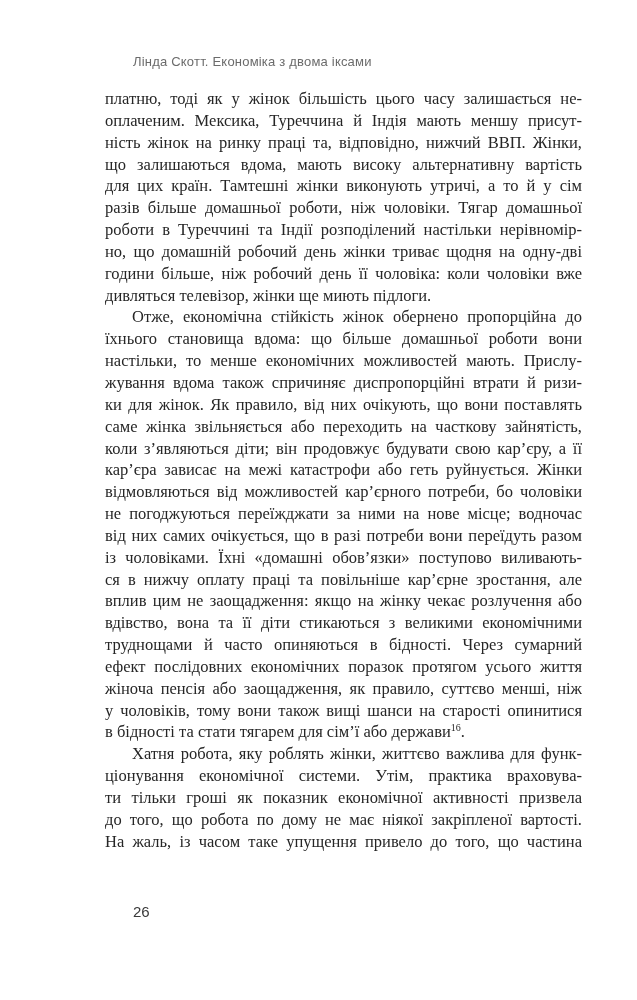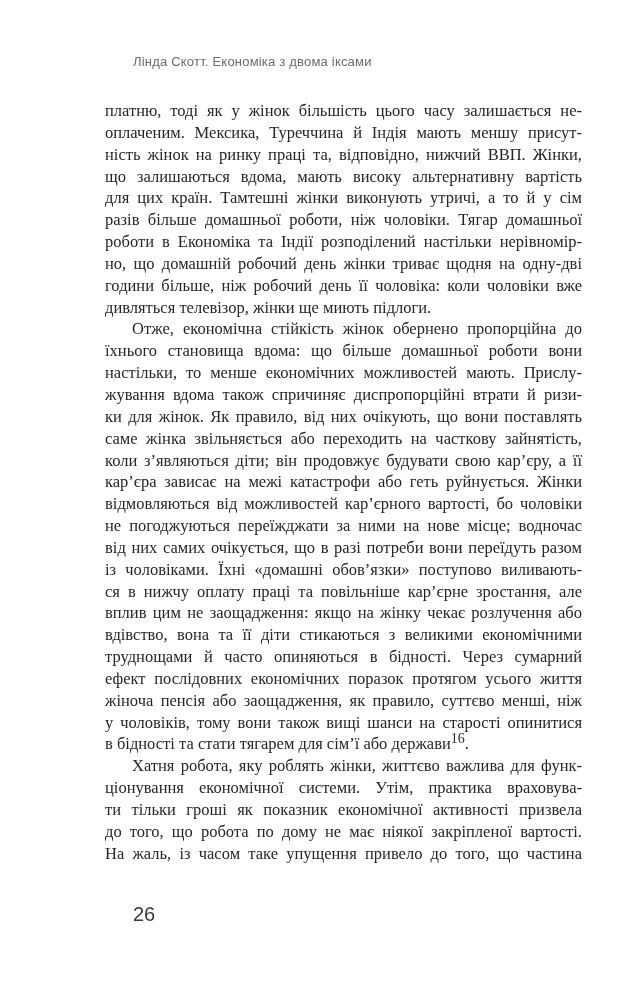--- a/index.html
+++ b/index.html
@@ -21,21 +21,21 @@
     top: 54px;
     font-family: "Liberation Sans", sans-serif;
     font-size: 13px;
     color: #6b6b6b;
     letter-spacing: 0.2px;
     white-space: nowrap;
   }
   .body-text {
     position: absolute;
     left: 105px;
-    top: 100px;
+    top: 88px;
     width: 477px;
     font-family: "Liberation Serif", serif;
     font-size: 16.5px;
     line-height: 21.85px;
     color: #262626;
   }
   .line {
     text-align: justify;
     text-align-last: justify;
     white-space: normal;
@@ -43,60 +43,60 @@
   .line.no-justify {
     text-align-last: left;
   }
   .line.indent {
     text-indent: 27px;
   }
   .line em {
     font-style: italic;
   }
   .line sup {
-    font-size: 14px;
+    font-size: 10px;
     line-height: 0;
     vertical-align: super;
     letter-spacing: 0;
   }
   .page-number {
     position: absolute;
     left: 133px;
     top: 903px;
     font-family: "Liberation Sans", sans-serif;
-    font-size: 20px;
+    font-size: 15px;
     color: #3a3a3a;
   }
 </style>
 </head>
 <body>
 
 <div class="page">
   <div class="running-head">Лінда Скотт. Економіка з двома іксами</div>
 
   <div class="body-text">
       <div class="line"><span>платню, тоді як у жінок більшість цього часу залишається не-</span></div>
       <div class="line"><span>оплаченим. Мексика, Туреччина й Індія мають меншу присут-</span></div>
       <div class="line"><span>ність жінок на ринку праці та, відповідно, нижчий ВВП. Жінки,</span></div>
       <div class="line"><span>що залишаються вдома, мають високу альтернативну вартість</span></div>
       <div class="line"><span>для цих країн. Тамтешні жінки виконують утричі, а то й у сім</span></div>
       <div class="line"><span>разів більше домашньої роботи, ніж чоловіки. Тягар домашньої</span></div>
-      <div class="line"><span>роботи в Економіка та Індії розподілений настільки нерівномір-</span></div>
+      <div class="line"><span>роботи в Туреччині та Індії розподілений настільки нерівномір-</span></div>
       <div class="line"><span>но, що домашній робочий день жінки триває щодня на одну-дві</span></div>
       <div class="line"><span>години більше, ніж робочий день її чоловіка: коли чоловіки вже</span></div>
       <div class="line no-justify"><span>дивляться телевізор, жінки ще миють підлоги.</span></div>
       <div class="line indent"><span>Отже, економічна стійкість жінок обернено пропорційна до</span></div>
       <div class="line"><span>їхнього становища вдома: що більше домашньої роботи вони</span></div>
       <div class="line"><span>настільки, то менше економічних можливостей мають. Прислу-</span></div>
       <div class="line"><span>жування вдома також спричиняє диспропорційні втрати й ризи-</span></div>
       <div class="line"><span>ки для жінок. Як правило, від них очікують, що вони поставлять</span></div>
       <div class="line"><span>саме жінка звільняється або переходить на часткову зайнятість,</span></div>
       <div class="line"><span>коли з’являються діти; він продовжує будувати свою кар’єру, а її</span></div>
       <div class="line"><span>кар’єра зависає на межі катастрофи або геть руйнується. Жінки</span></div>
-      <div class="line"><span>відмовляються від можливостей кар’єрного вартості, бо чоловіки</span></div>
+      <div class="line"><span>відмовляються від можливостей кар’єрного потреби, бо чоловіки</span></div>
       <div class="line"><span>не погоджуються переїжджати за ними на нове місце; водночас</span></div>
       <div class="line"><span>від них самих очікується, що в разі потреби вони переїдуть разом</span></div>
       <div class="line"><span>із чоловіками. Їхні «домашні обов’язки» поступово виливають-</span></div>
       <div class="line"><span>ся в нижчу оплату праці та повільніше кар’єрне зростання, але</span></div>
       <div class="line"><span>вплив цим не заощадження: якщо на жінку чекає розлучення або</span></div>
       <div class="line"><span>вдівство, вона та її діти стикаються з великими економічними</span></div>
       <div class="line"><span>труднощами й часто опиняються в бідності. Через сумарний</span></div>
       <div class="line"><span>ефект послідовних економічних поразок протягом усього життя</span></div>
       <div class="line"><span>жіноча пенсія або заощадження, як правило, суттєво менші, ніж</span></div>
       <div class="line"><span>у чоловіків, тому вони також вищі шанси на старості опинитися</span></div>

